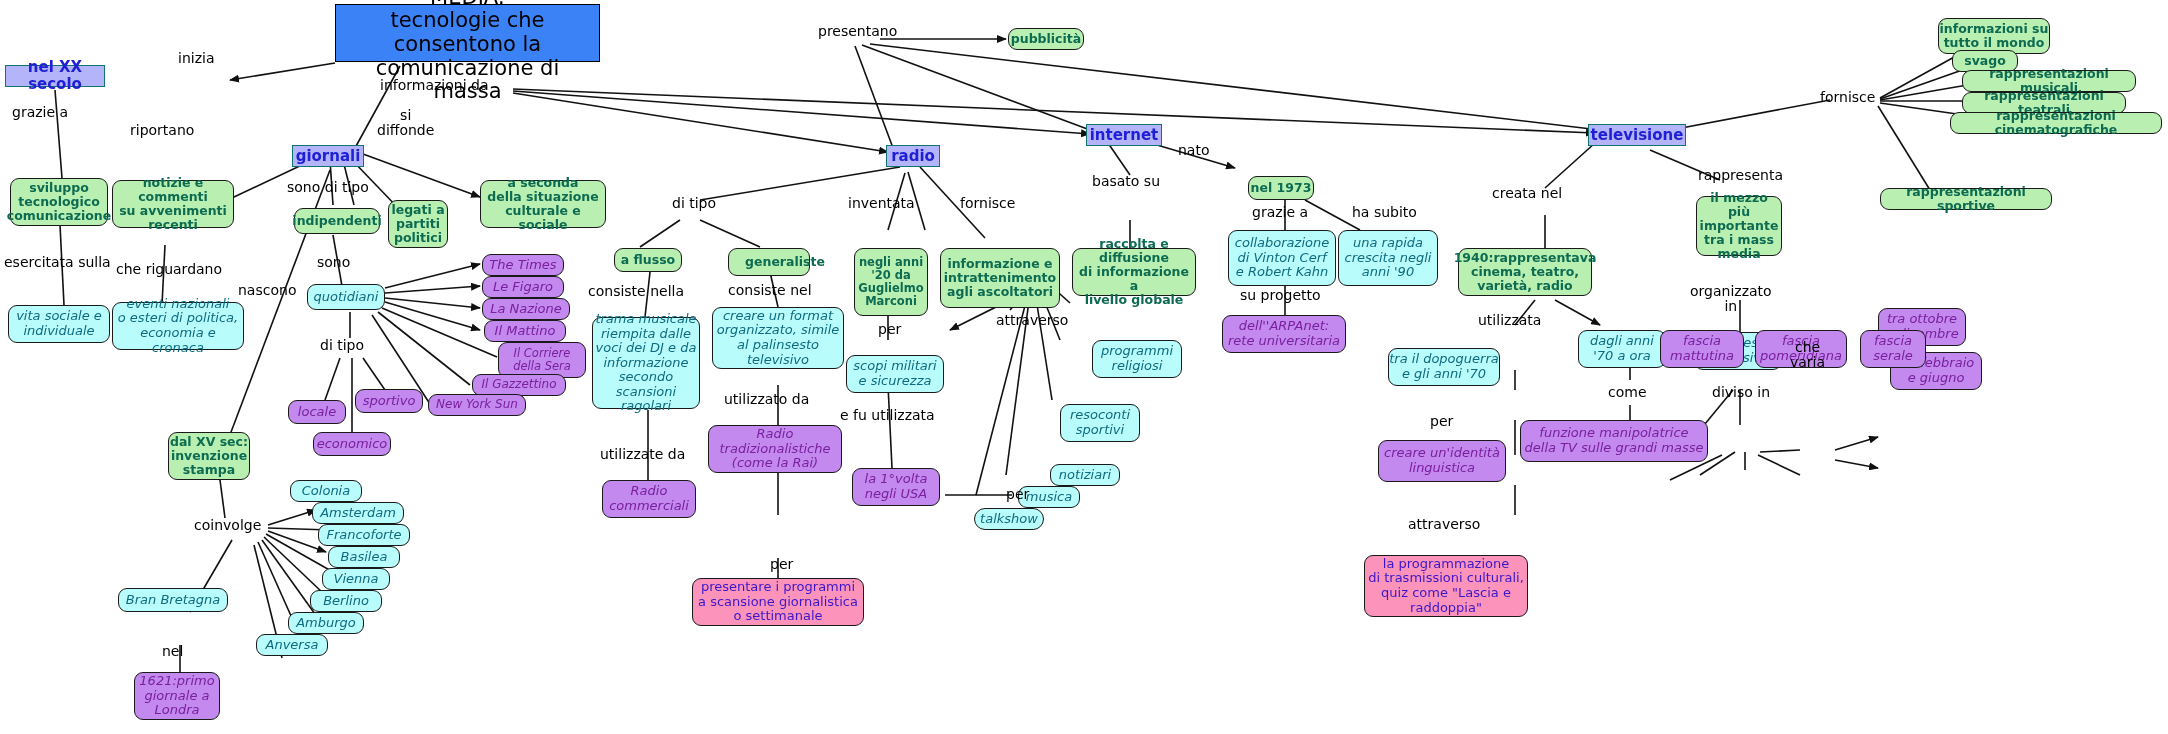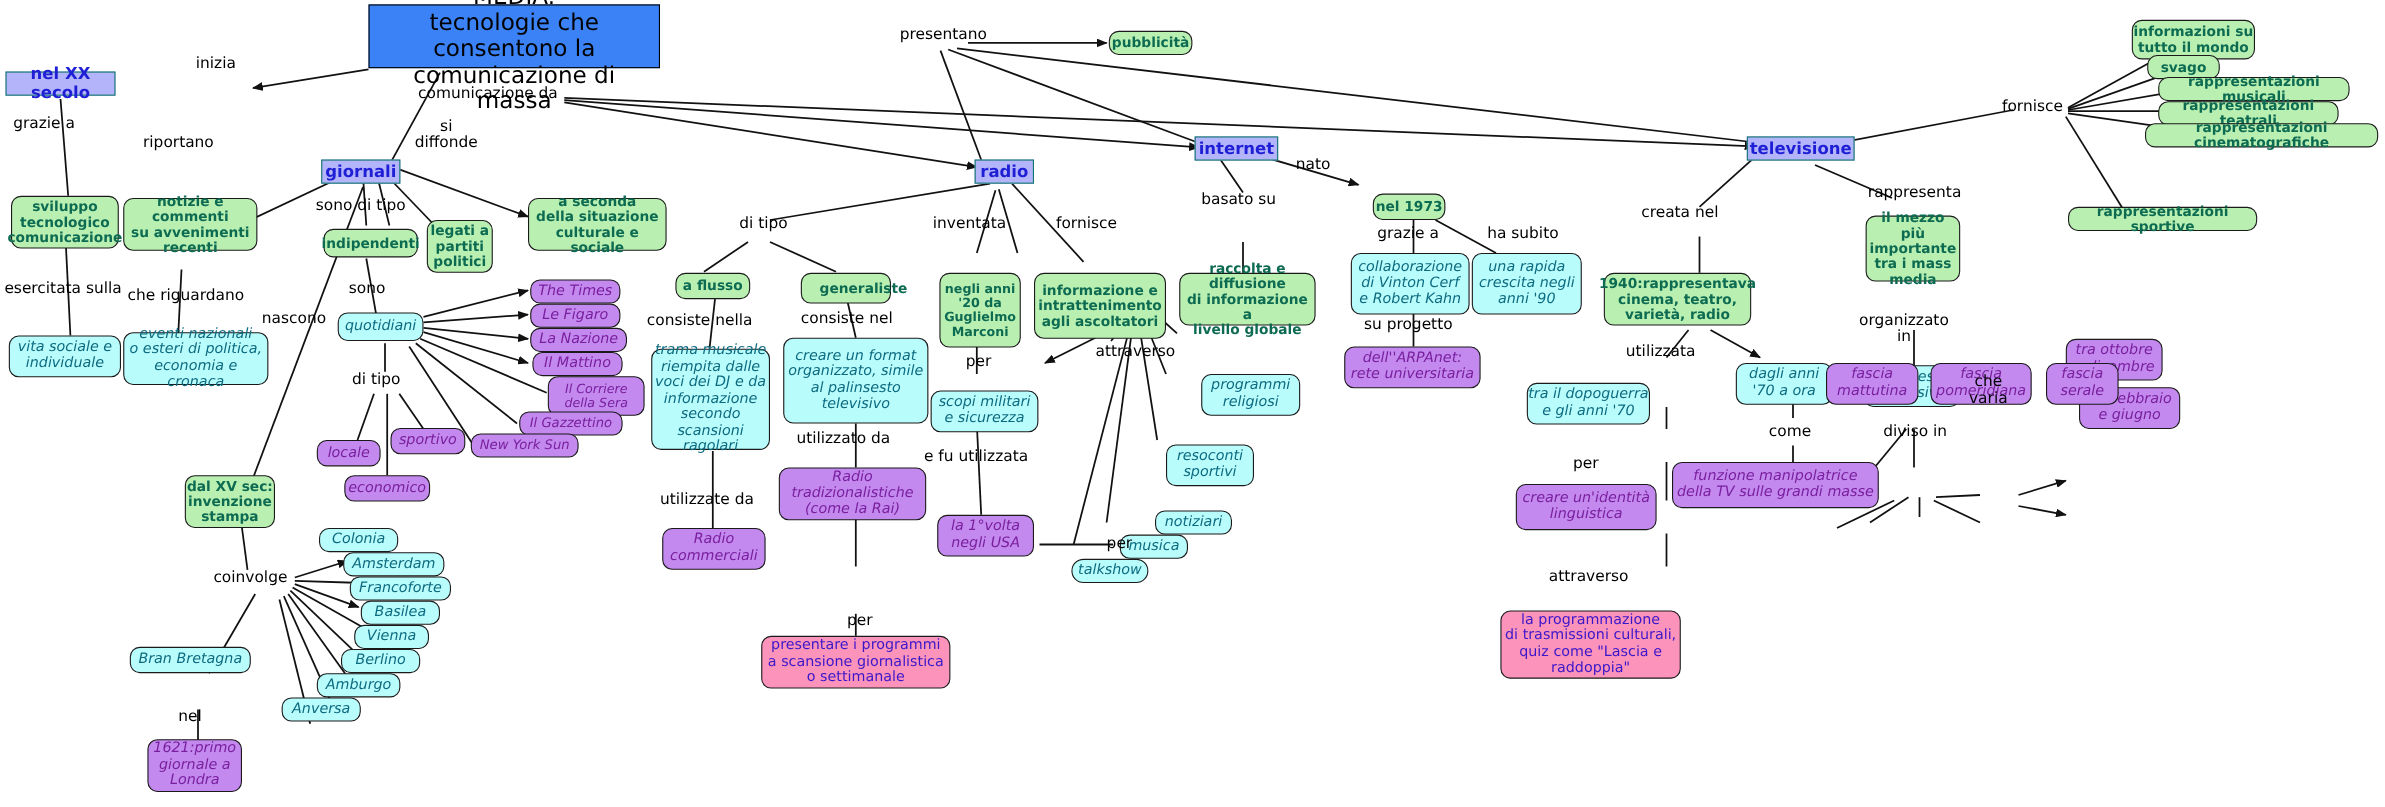--- a/index.html
+++ b/index.html
@@ -221,21 +221,21 @@
   <div class="node n-green" style="left:614px;top:248px;width:68px;height:24px;">a flusso</div>
   <div class="node n-green" style="left:728px;top:248px;width:82px;height:28px;padding-left:32px;">generaliste</div>
 
   <div class="node n-cyan" style="left:592px;top:317px;width:108px;height:92px;white-space:pre-line;">trama musicale
 riempita dalle
 voci dei DJ e da
 informazione
 secondo
 scansioni
 ragolari</div>
-  <div class="node n-cyan" style="left:712px;top:307px;width:132px;height:78px;white-space:pre-line;">creare un format
+  <div class="node n-cyan" style="left:712px;top:307px;width:132px;height:62px;white-space:pre-line;">creare un format
 organizzato, simile
 al palinsesto
 televisivo</div>
 
   <div class="node n-purple" style="left:602px;top:480px;width:94px;height:38px;white-space:pre-line;">Radio
 commerciali</div>
   <div class="node n-purple" style="left:708px;top:425px;width:134px;height:48px;white-space:pre-line;">Radio
 tradizionalistiche
 (come la Rai)</div>
   <div class="node n-pink" style="left:692px;top:578px;width:172px;height:48px;white-space:pre-line;">presentare i programmi
@@ -311,21 +311,21 @@
 
   <div class="node n-green" style="left:1938px;top:18px;width:112px;height:36px;white-space:pre-line;">informazioni su
 tutto il mondo</div>
   <div class="node n-green" style="left:1952px;top:50px;width:66px;height:22px;">svago</div>
   <div class="node n-green" style="left:1962px;top:70px;width:174px;height:22px;">rappresentazioni musicali</div>
   <div class="node n-green" style="left:1962px;top:92px;width:164px;height:22px;">rappresentazioni teatrali</div>
   <div class="node n-green" style="left:1950px;top:112px;width:212px;height:22px;">rappresentazioni cinematografiche</div>
   <div class="node n-green" style="left:1880px;top:188px;width:172px;height:22px;">rappresentazioni sportive</div>
 
   <div class="lbl" style="left:178px;top:51px;">inizia</div>
-  <div class="lbl" style="left:380px;top:78px;">comunicazione da</div>
+  <div class="lbl" style="left:380px;top:78px;">informazioni da</div>
   <div class="lbl" style="left:818px;top:24px;">presentano</div>
   <div class="lbl" style="left:12px;top:105px;">grazie a</div>
   <div class="lbl" style="left:4px;top:255px;">esercitata sulla</div>
   <div class="lbl" style="left:130px;top:123px;">riportano</div>
   <div class="lbl" style="left:116px;top:262px;">che riguardano</div>
   <div class="lbl c" style="left:377px;top:108px;white-space:pre-line;">si
 diffonde</div>
   <div class="lbl" style="left:287px;top:180px;">sono di tipo</div>
   <div class="lbl" style="left:317px;top:255px;">sono</div>
   <div class="lbl" style="left:320px;top:338px;">di tipo</div>

